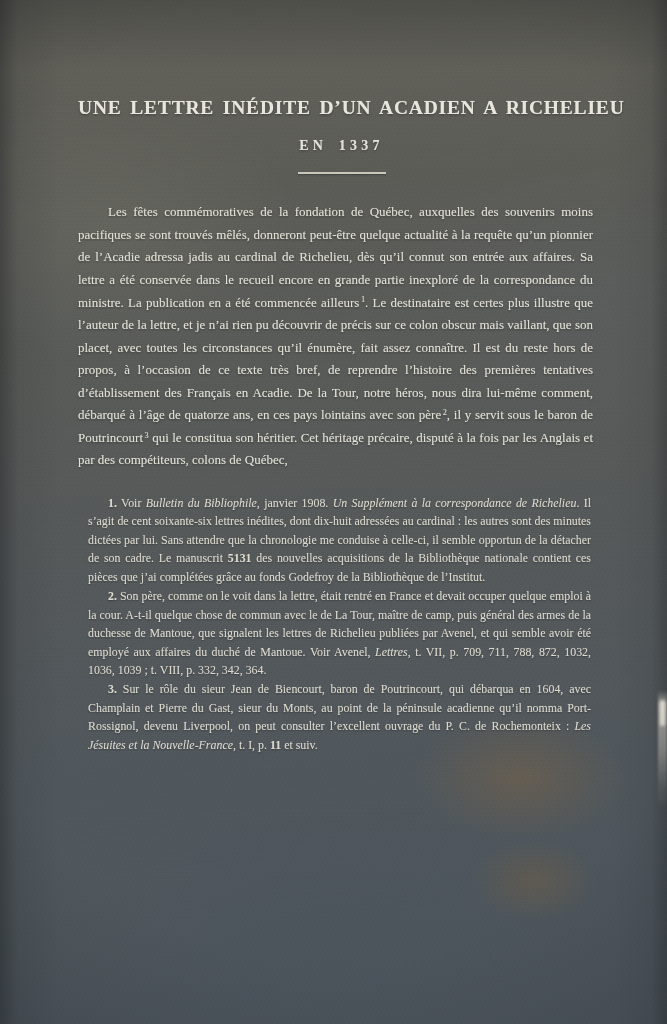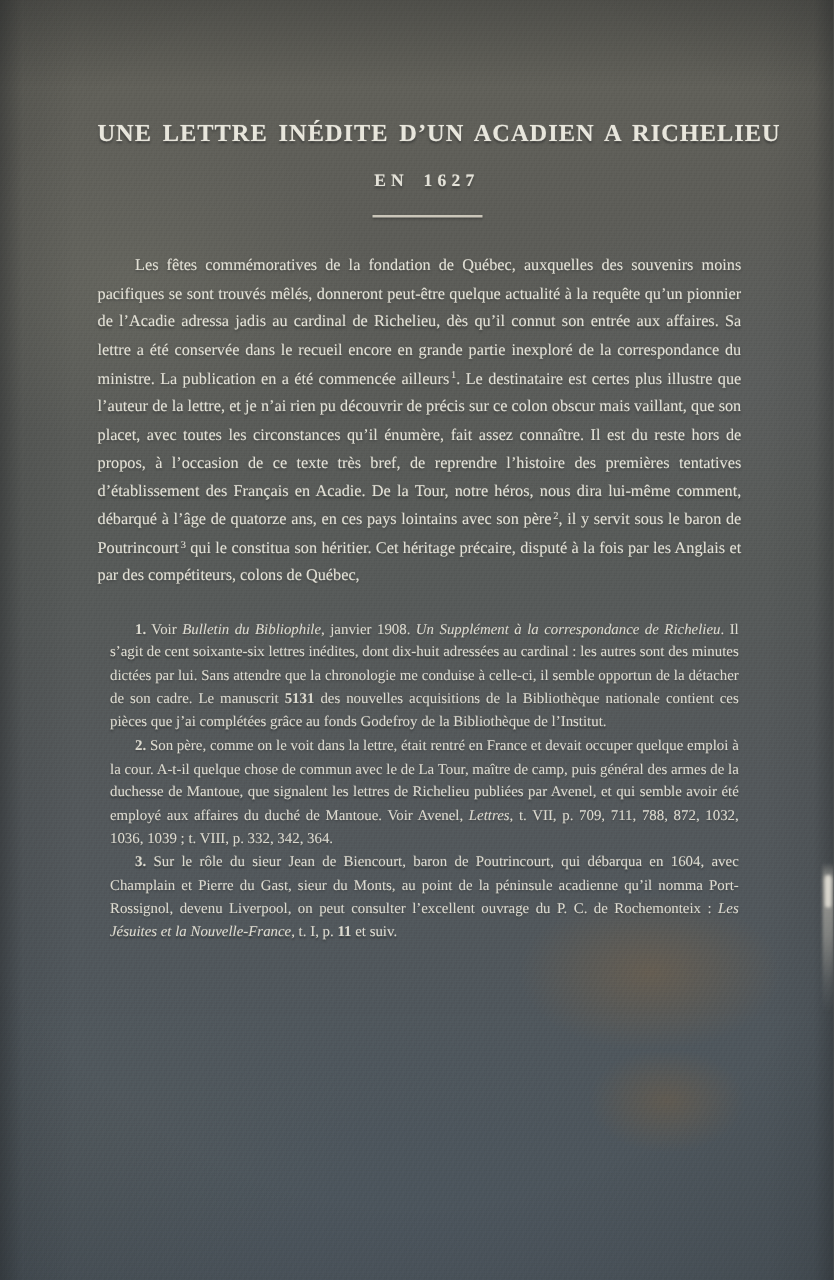--- a/index.html
+++ b/index.html
@@ -178,21 +178,21 @@
 
   <div class="grain"></div>
   <div class="vignette"></div>
   <div class="edge-artifact"></div>
   <div class="edge-artifact-2"></div>
 
   <div class="content">
 
     <h1 class="title">UNE LETTRE INÉDITE D’UN ACADIEN A RICHELIEU</h1>
 
-    <div class="subtitle">EN 1627</div>
+    <div class="subtitle">EN 1337</div>
 
     <hr class="rule">
 
     <p class="body-text">
       <span>Les fêtes commémoratives de la fondation de Québec, auxquelles des souvenirs moins pacifiques se sont trouvés mêlés, donneront peut-être quelque actualité à la requête qu’un pionnier de l’Acadie adressa jadis au cardinal de Richelieu, dès qu’il connut son entrée aux affaires. Sa lettre a été conservée dans le recueil encore en grande partie inexploré de la correspondance du ministre. La publication en a été commencée ailleurs</span><sup>1</sup><span>. Le destinataire est certes plus illustre que l’auteur de la lettre, et je n’ai rien pu découvrir de précis sur ce colon obscur mais vaillant, que son placet, avec toutes les circonstances qu’il énumère, fait assez connaître. Il est du reste hors de propos, à l’occasion de ce texte très bref, de reprendre l’histoire des premières tentatives d’établissement des Français en Acadie. De la Tour, notre héros, nous dira lui-même comment, débarqué à l’âge de quatorze ans, en ces pays lointains avec son père</span><sup>2</sup><span>, il y servit sous le baron de Poutrincourt</span><sup>3</sup><span> qui le constitua son héritier. Cet héritage précaire, disputé à la fois par les Anglais et par des compétiteurs, colons de Québec,</span>
     </p>
 
     <div class="footnotes">
 
       <p class="footnote">

